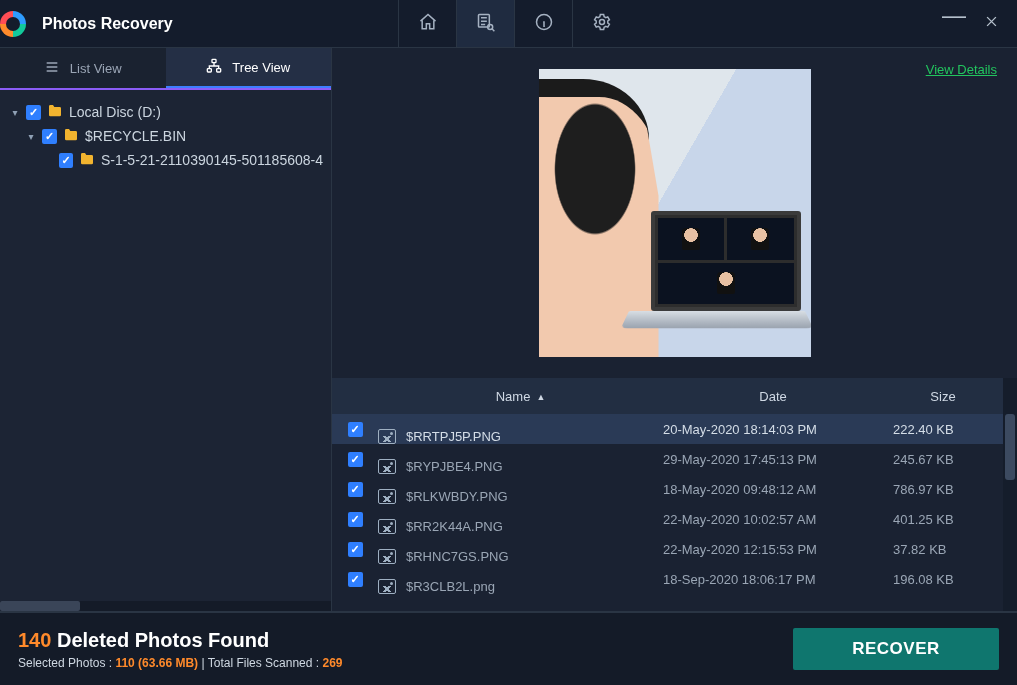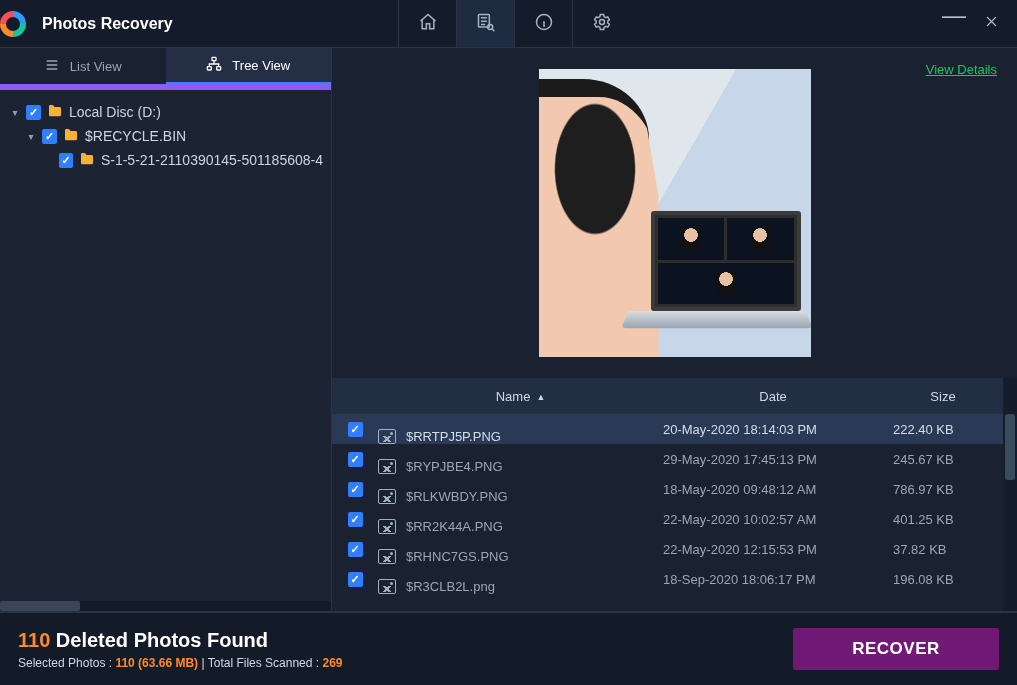--- a/index.html
+++ b/index.html
@@ -15,21 +15,21 @@
   .toolbar-btn { width:58px; height:100%; display:flex; align-items:center; justify-content:center; border-left:1px solid #2a3544; color:#a6b2c2; cursor:pointer; }
   .toolbar-btn.active { background:#1f2b40; }
   .toolbar-btn svg { width:20px; height:20px; }
   .window-ctrls { margin-left:auto; display:flex; gap:18px; padding-right:18px; }
   .window-ctrls span { cursor:pointer; color:#b5c0cc; font-size:16px; }
   .window-ctrls .dash { font-size:24px; line-height:10px; transform:translateY(-4px);}
 
   
   .main { display:flex; height: calc(100% - 48px - 74px); }
   .sidebar { width: 332px; background:#1c2434; display:flex; flex-direction:column; border-right:1px solid #2a3544; position:relative; }
-  .side-tabs { display:flex; height:42px; border-bottom:6px solid #8b5cf6; background:#1a2230; }
+  .side-tabs { display:flex; height:42px; border-bottom:2px solid #8b5cf6; background:#1a2230; }
   .side-tab { flex:1; display:flex; align-items:center; justify-content:center; gap:10px; font-size:13px; color:#9aa5b5; cursor:pointer; }
   .side-tab.active { background:#242f45; color:#fff; border-bottom:2px solid #3d7fff; }
   .side-tab svg { width:16px; height:16px; }
 
   .tree { padding: 10px 6px 10px 8px; font-size:14px; color:#cbd5df; overflow:hidden; flex:1; white-space:nowrap; }
   .tree-row { display:flex; align-items:center; height:24px; gap:6px; padding:0 2px; }
   .caret { width:10px; display:inline-flex; justify-content:center; color:#8fa0b5; font-size:10px; cursor:pointer;}
   .spacer-caret { width:10px; display:inline-block;}
   .chk { width:15px; height:15px; background:#2f7fff; border-radius:2px; display:inline-flex; align-items:center; justify-content:center; cursor:pointer;}
   .chk::after { content:'✓'; color:#fff; font-size:11px; font-weight:bold;}
@@ -75,21 +75,21 @@
   .vscroll { width:14px; background:#151d2b; position:relative;}
   .vscroll .vthumb { position:absolute; top:36px; left:2px; right:2px; height:66px; background:#3c4a60; border-radius:3px;}
 
   
   .footer { position:absolute; bottom:0; left:0; right:0; height:74px; background:#141b28; border-top:2px solid #2a3544; display:flex; align-items:center; padding:0 18px;}
   .footer-left { display:flex; flex-direction:column; gap:4px;}
   .found-line { color:#fff; font-size:20px; font-weight:600;}
   .found-count { color:#ff8a2b; }
   .stats-line { font-size:12px; color:#cfd8e2;}
   .stats-line .accent{ color:#ff8a2b; font-weight:600;margin-top:40px;}
-  .recover-btn { margin-left:auto; width:206px; height:42px; background:#701a75; color:#fff; border:none; font-size:17px; font-weight:700; letter-spacing:0.5px; cursor:pointer; border-radius:2px;}
+  .recover-btn { margin-left:auto; width:206px; height:42px; background:#0f766e; color:#fff; border:none; font-size:17px; font-weight:700; letter-spacing:0.5px; cursor:pointer; border-radius:2px;}
 </style>
 </head>
 <body>
 
 <div class="titlebar">
   <div class="brand">
     <div class="brand-logo"></div>
     <div class="brand-title">Photos Recovery</div>
   </div>
   <div class="toolbar-icons">
@@ -288,21 +288,21 @@
       <div class="vscroll">
           <div class="vthumb"></div>
         </div>
     </div>
   </div>
 </div>
 
 <div class="footer">
   <div class="footer-left">
     <div class="found-line">
-      <span class="found-count">110</span>
+      <span class="found-count">140</span>
       <span>Deleted Photos Found</span>
     </div>
     <div class="stats-line">
       <span>Selected Photos :</span>
       <span class="accent">110 (63.66 MB)</span>
       <span> | </span>
       <span>Total Files Scanned :</span>
       <span class="accent">269</span>
     </div>
   </div>

